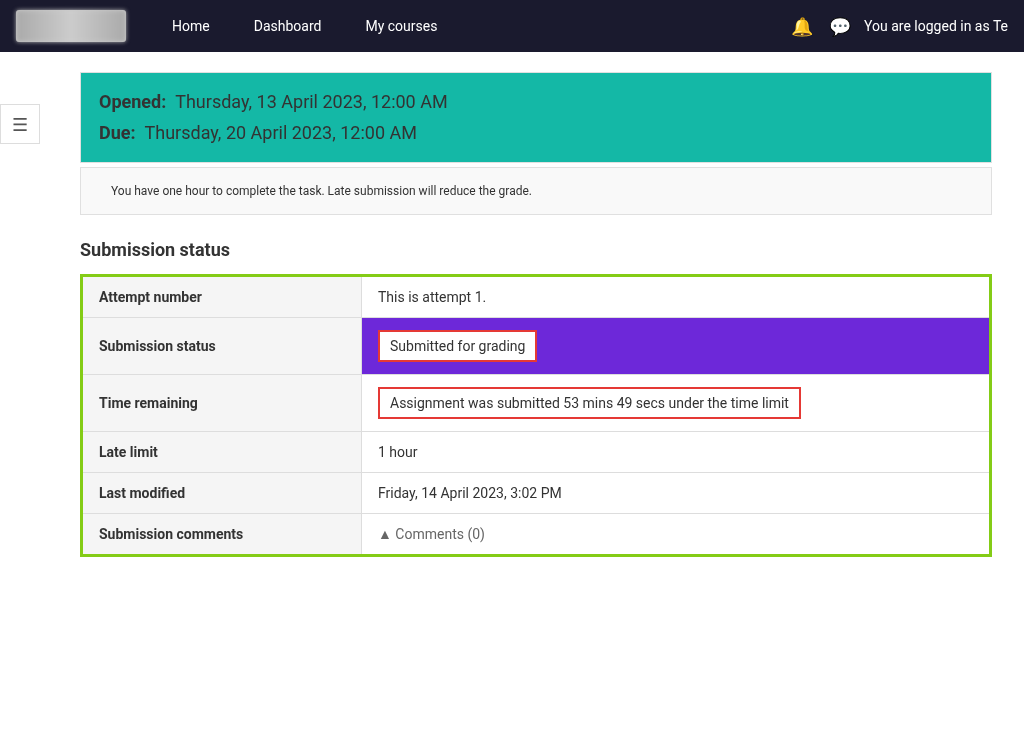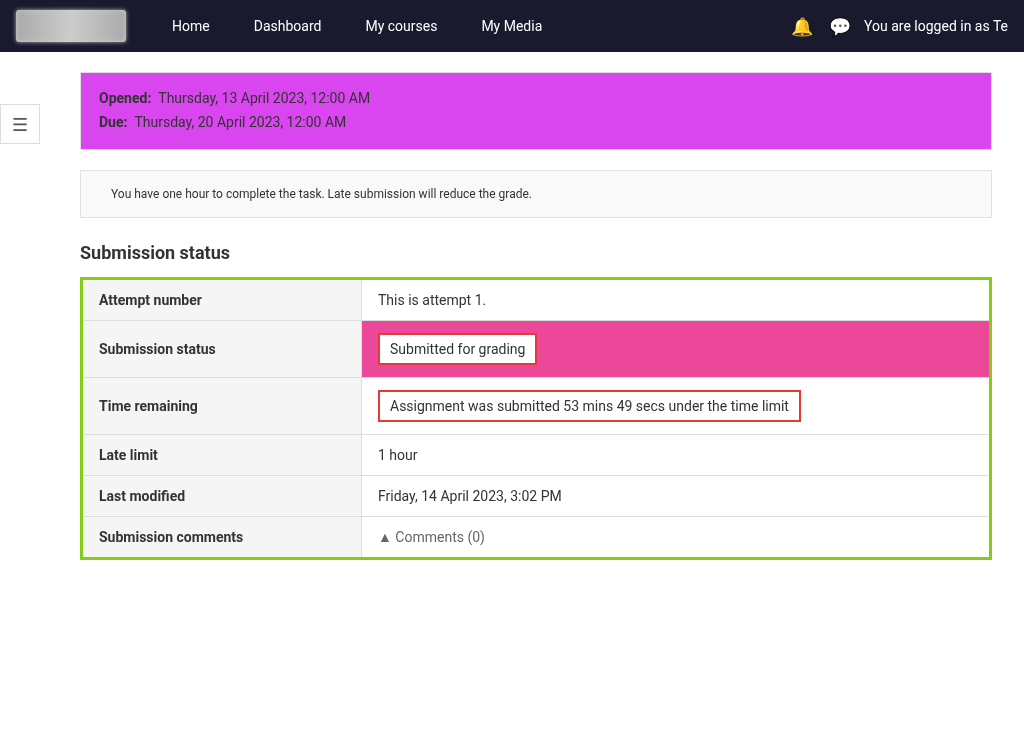--- a/index.html
+++ b/index.html
@@ -89,26 +89,26 @@
       position: relative;
     }
 
     .content-area {
       margin-left: 48px;
       padding: 20px 32px 20px 32px;
     }
 
     
     .info-box {
-      background: #d946ef;
+      background: #14b8a6;
       border: 1px solid #e0e0e0;
       padding: 14px 18px;
-      margin-bottom: 20px;
+      margin-bottom: 4px;
       line-height: 1.7;
-      font-size: 14px;
+      font-size: 18px;
     }
     .info-box .label { font-weight: bold; }
 
     
     .notice-box {
       background: #f9f9f9;
       border: 1px solid #e0e0e0;
       padding: 14px 30px;
       margin-bottom: 24px;
       font-size: 12px;
@@ -143,21 +143,21 @@
       background: #f5f5f5;
       width: 280px;
       border-right: 1px solid #ddd;
     }
     .status-table td:last-child {
       background: #fff;
     }
 
     
     .row-green td:last-child {
-      background: #ec4899;
+      background: #6d28d9;
     }
 
     .red-border-wrapper {
       display: inline-block;
       border: 2px solid #e53935;
       padding: 6px 10px;
       background: #fff;
     }
 
     .last-row td {
@@ -171,21 +171,20 @@
 </head>
 <body>
 
 <nav class="navbar">
   <div class="navbar-logo">
     <div class="navbar-logo-blur"></div>
   </div>
   <div class="nav-item">Home</div>
   <div class="nav-item">Dashboard</div>
   <div class="nav-item">My courses</div>
-  <div class="nav-item">My Media</div>
   <div class="navbar-right">
     <span class="nav-icon">🔔</span>
     <span class="nav-icon">💬</span>
     <span class="nav-user-text">You are logged in as Te</span>
   </div>
 </nav>
 
 <div class="main-content">
 
   <div class="sidebar-toggle">

